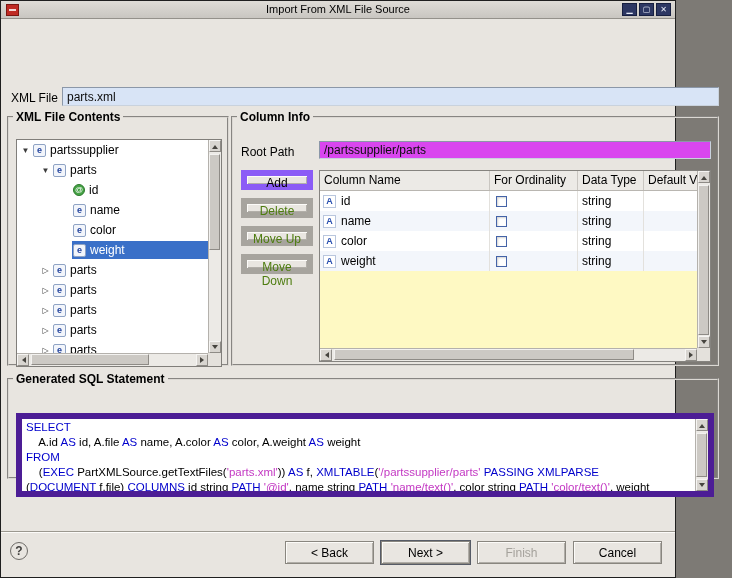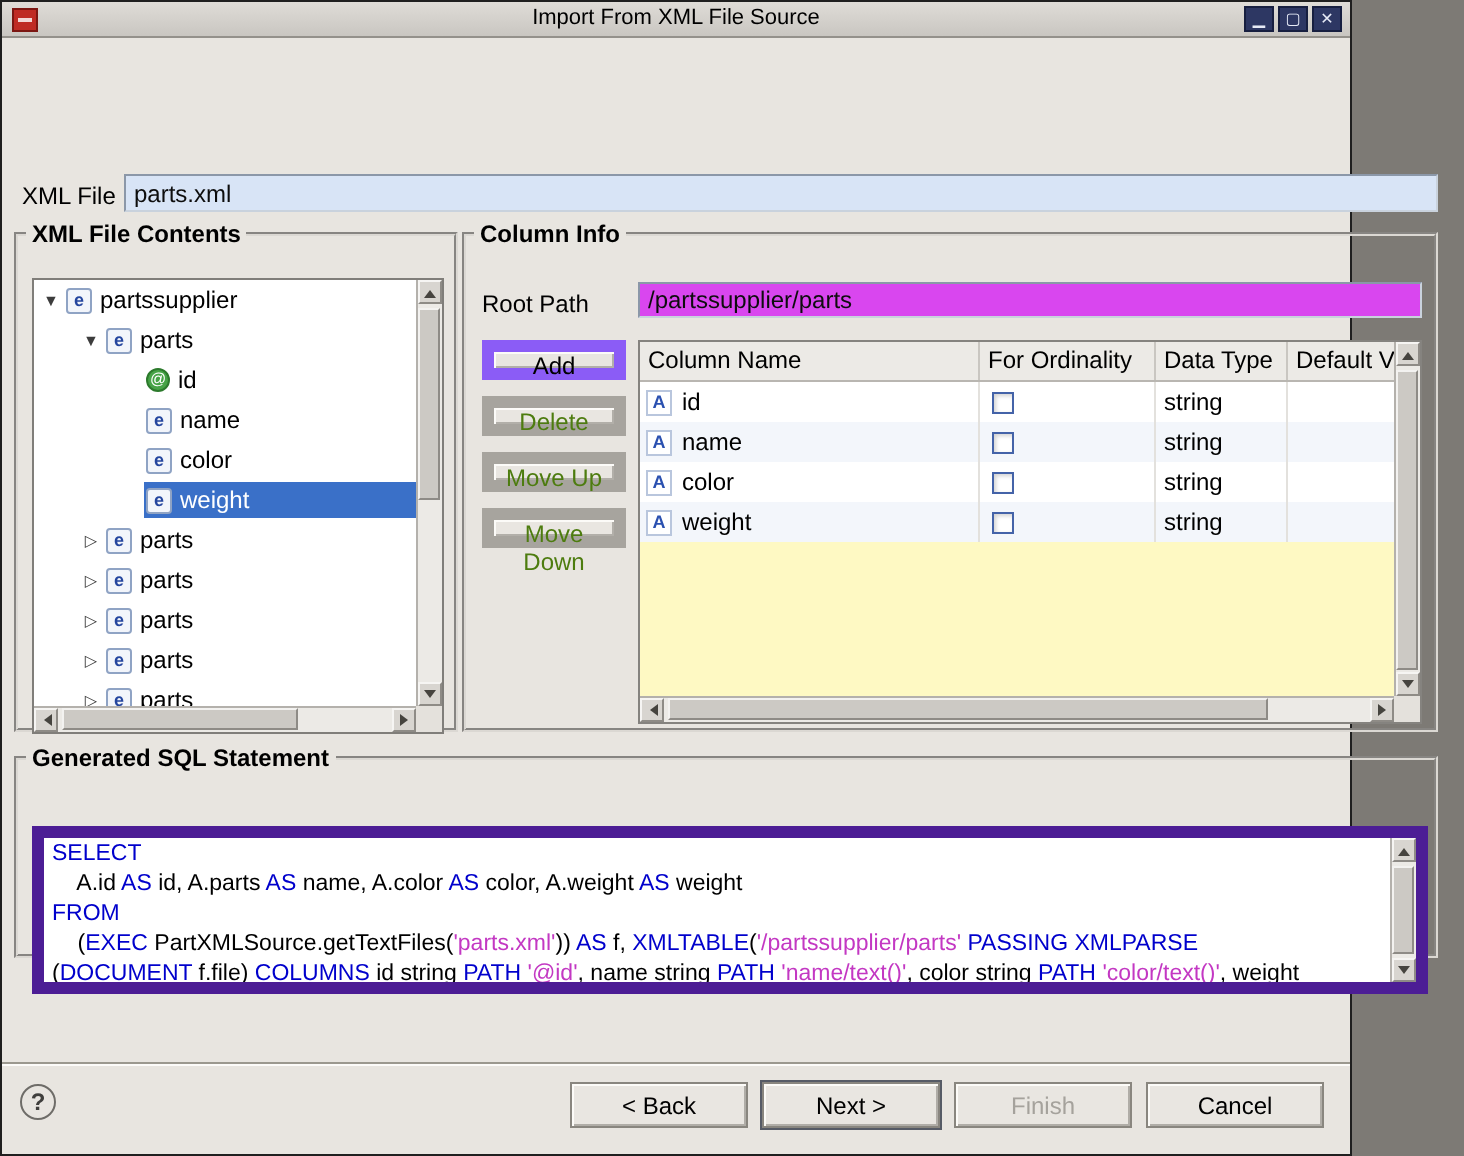--- a/index.html
+++ b/index.html
@@ -311,21 +311,21 @@
       </div>
       <div class="sb-corner"></div>
     </div>
   </fieldset>
 
   <fieldset class="group-sql">
     <legend>Generated SQL Statement</legend>
     <div class="sql-wrap">
       <div class="sql-text">
           <div class="sql-line"><span class="tok-keyword">SELECT</span></div>
-          <div class="sql-line"><span class="tok-plain">    A.id </span><span class="tok-keyword">AS</span><span class="tok-plain"> id, A.parts </span><span class="tok-keyword">AS</span><span class="tok-plain"> name, A.color </span><span class="tok-keyword">AS</span><span class="tok-plain"> color, A.weight </span><span class="tok-keyword">AS</span><span class="tok-plain"> weight</span></div>
+          <div class="sql-line"><span class="tok-plain">    A.id </span><span class="tok-keyword">AS</span><span class="tok-plain"> id, A.file </span><span class="tok-keyword">AS</span><span class="tok-plain"> name, A.color </span><span class="tok-keyword">AS</span><span class="tok-plain"> color, A.weight </span><span class="tok-keyword">AS</span><span class="tok-plain"> weight</span></div>
           <div class="sql-line"><span class="tok-keyword">FROM</span></div>
           <div class="sql-line"><span class="tok-plain">    (</span><span class="tok-keyword">EXEC</span><span class="tok-plain"> PartXMLSource.getTextFiles(</span><span class="tok-string">'parts.xml'</span><span class="tok-plain">)) </span><span class="tok-keyword">AS</span><span class="tok-plain"> f, </span><span class="tok-keyword">XMLTABLE</span><span class="tok-plain">(</span><span class="tok-string">'/partssupplier/parts'</span><span class="tok-plain"> </span><span class="tok-keyword">PASSING</span><span class="tok-plain"> </span><span class="tok-keyword">XMLPARSE</span></div>
           <div class="sql-line"><span class="tok-plain">(</span><span class="tok-keyword">DOCUMENT</span><span class="tok-plain"> f.file) </span><span class="tok-keyword">COLUMNS</span><span class="tok-plain"> id string </span><span class="tok-keyword">PATH</span><span class="tok-plain"> </span><span class="tok-string">'@id'</span><span class="tok-plain">, name string </span><span class="tok-keyword">PATH</span><span class="tok-plain"> </span><span class="tok-string">'name/text()'</span><span class="tok-plain">, color string </span><span class="tok-keyword">PATH</span><span class="tok-plain"> </span><span class="tok-string">'color/text()'</span><span class="tok-plain">, weight</span></div>
           <div class="sql-line"><span class="tok-plain">string </span><span class="tok-keyword">PATH</span><span class="tok-plain"> </span><span class="tok-string">'weight/text()'</span><span class="tok-plain">) </span><span class="tok-keyword">AS</span><span class="tok-plain"> A</span></div>
         </div>
       <div class="sb-v">
         <span class="sb-btn a1">
             <span class="tri up"></span>
           </span>
         <div class="sb-thumb" style="left:0;top:14px;width:11px;height:44px;"></div>

